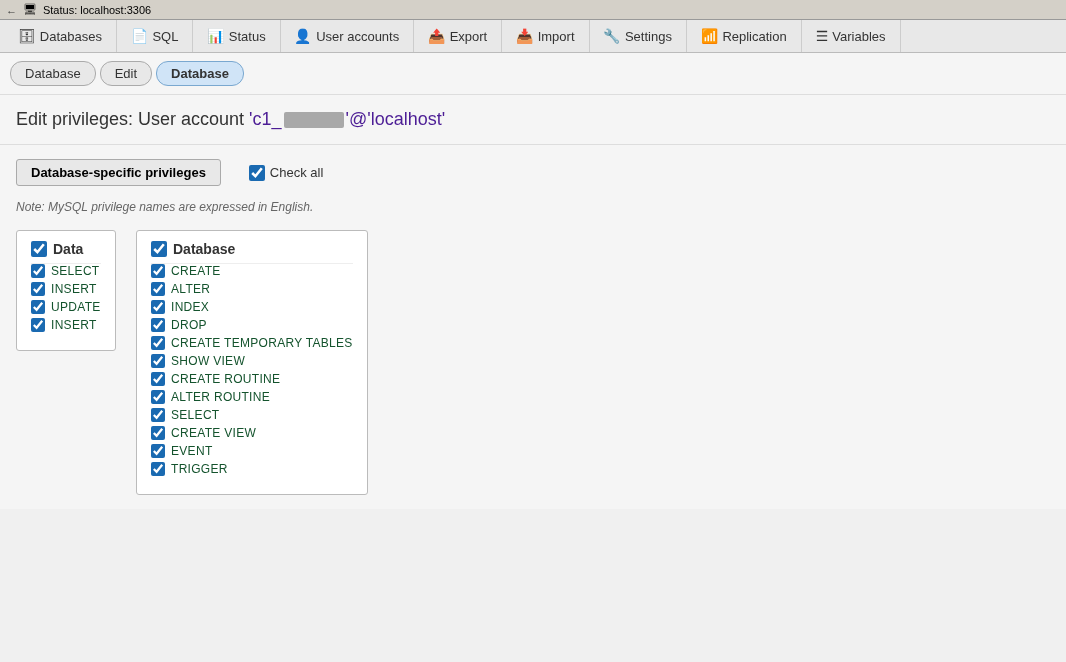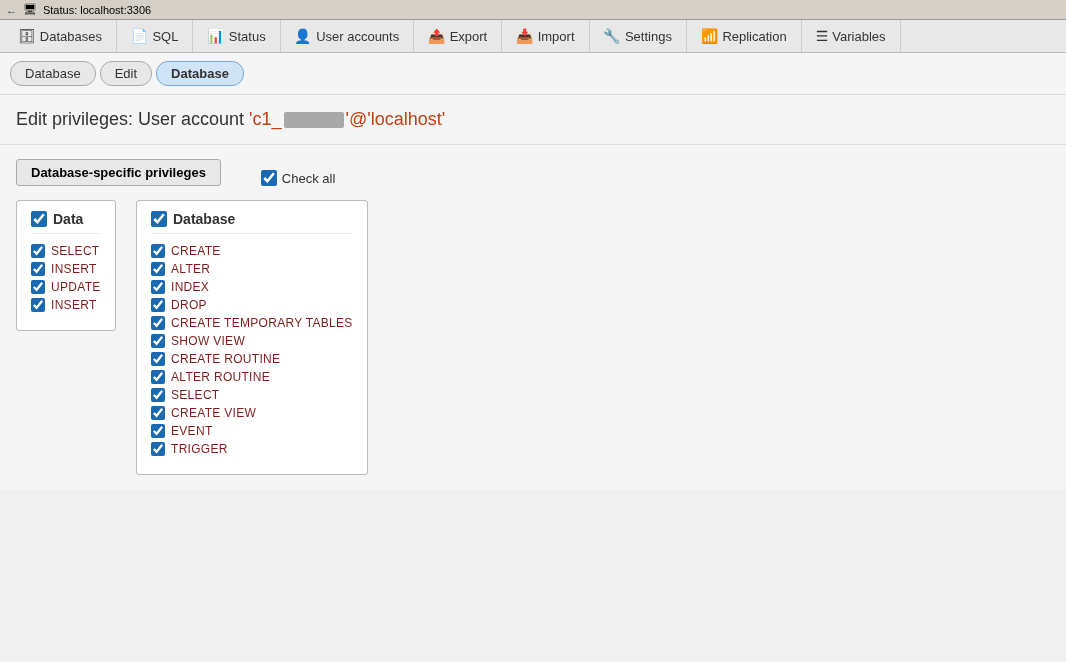--- a/index.html
+++ b/index.html
@@ -80,43 +80,42 @@
       display: flex;
       align-items: flex-end;
       gap: 0;
       font-size: 18px;
       color: #333;
     }
     .page-heading .heading-text {
       font-size: 18px;
     }
     .page-heading .user-text {
-      color: #c2410c;
+      color: #4c1d95;
     }
     .page-heading .db-highlight {
       margin-left: 10px;
       border: 3px solid #cc0000;
       padding: 6px 14px;
       font-size: 18px;
       font-style: italic;
       color: #555;
       background: #fff;
     }
 
     
     .content {
       padding: 14px 16px;
       background: #f5f5f5;
     }
 
     
     .priv-toolbar {
       display: flex;
-      align-items: flex-end;
-      gap: 12px;
+      align-items: center;
       margin-bottom: 14px;
     }
     .priv-btn {
       padding: 5px 14px;
       border: 1px solid #aaa;
       border-radius: 3px;
       background: #e8e8e8;
       font-size: 13px;
       font-weight: bold;
       cursor: pointer;
@@ -154,21 +153,20 @@
       border-radius: 3px;
       padding: 10px 14px 14px;
       min-width: 100px;
     }
     .priv-group-header {
       display: flex;
       align-items: flex-end;
       gap: 6px;
       font-weight: bold;
       font-size: 14px;
-      margin-bottom: 10px;
       border-bottom: 1px solid #eee;
       padding-bottom: 6px;
     }
     .priv-group-header input[type="checkbox"] {
       accent-color: #1a6ab1;
       width: 16px;
       height: 16px;
     }
     .priv-item {
       display: flex;
@@ -177,21 +175,21 @@
       margin-bottom: 4px;
       font-size: 12px;
     }
     .priv-item input[type="checkbox"] {
       accent-color: #1a6ab1;
       width: 14px;
       height: 14px;
     }
     .priv-item label {
       font-size: 12px;
-      color: #7f1d1d;
+      color: #14532d;
       letter-spacing: 0.3px;
     }
   </style>
 </head>
 <body>
 
 <div class="title-bar">
   <span class="back-btn">←</span>
   <span>🖥</span>
   <span>Status: localhost:3306</span>
@@ -260,20 +258,21 @@
   <div class="priv-toolbar">
     <button class="priv-btn">
       <span>Database-specific privileges</span>
     </button>
     <div class="check-all-wrapper">
       <input type="checkbox" checked="" id="check-all" style="">
       <label for="check-all">Check all</label>
     </div>
   </div>
 
+  <div class="note">Note: MySQL privilege names are expressed in English.</div>
 
   <div class="priv-groups">
 
     <div class="priv-group">
       <div class="priv-group-header">
         <input type="checkbox" checked="" style="">
         <span>Data</span>
       </div>
       <div class="priv-item">
         <input type="checkbox" checked="" id="sel" style="">

